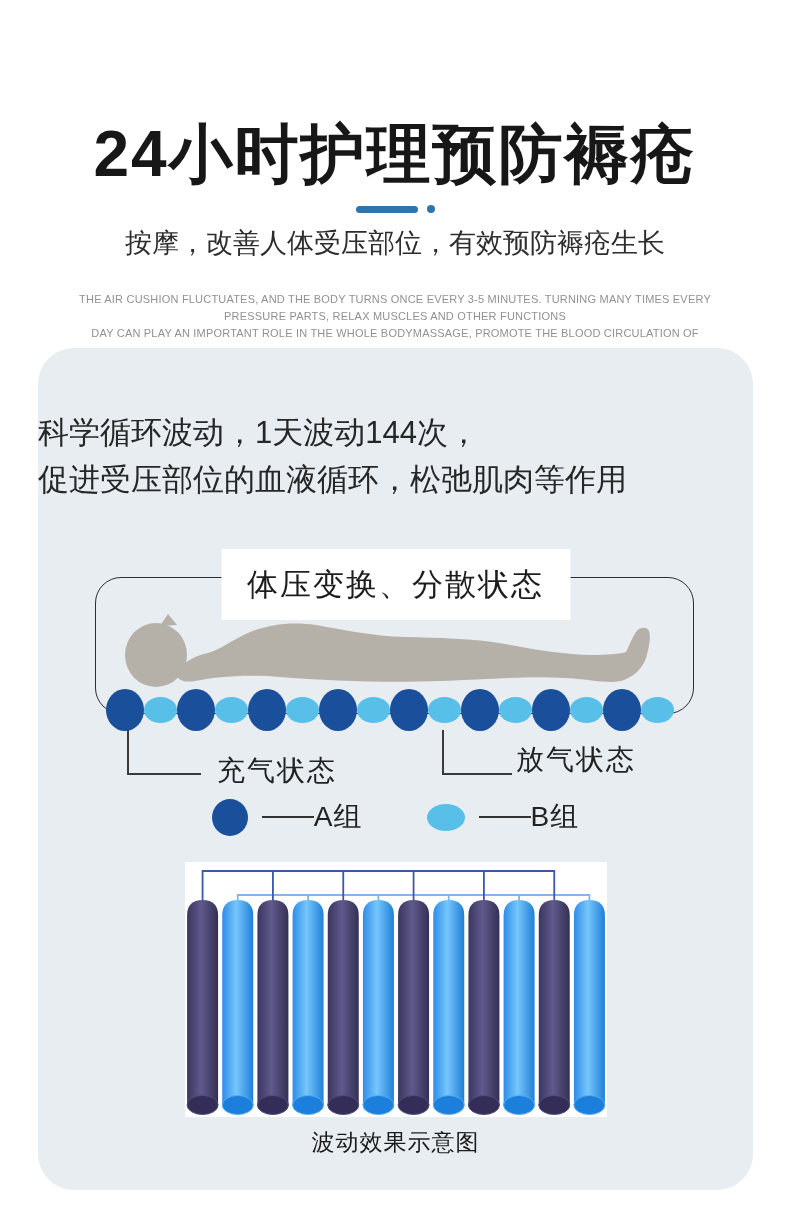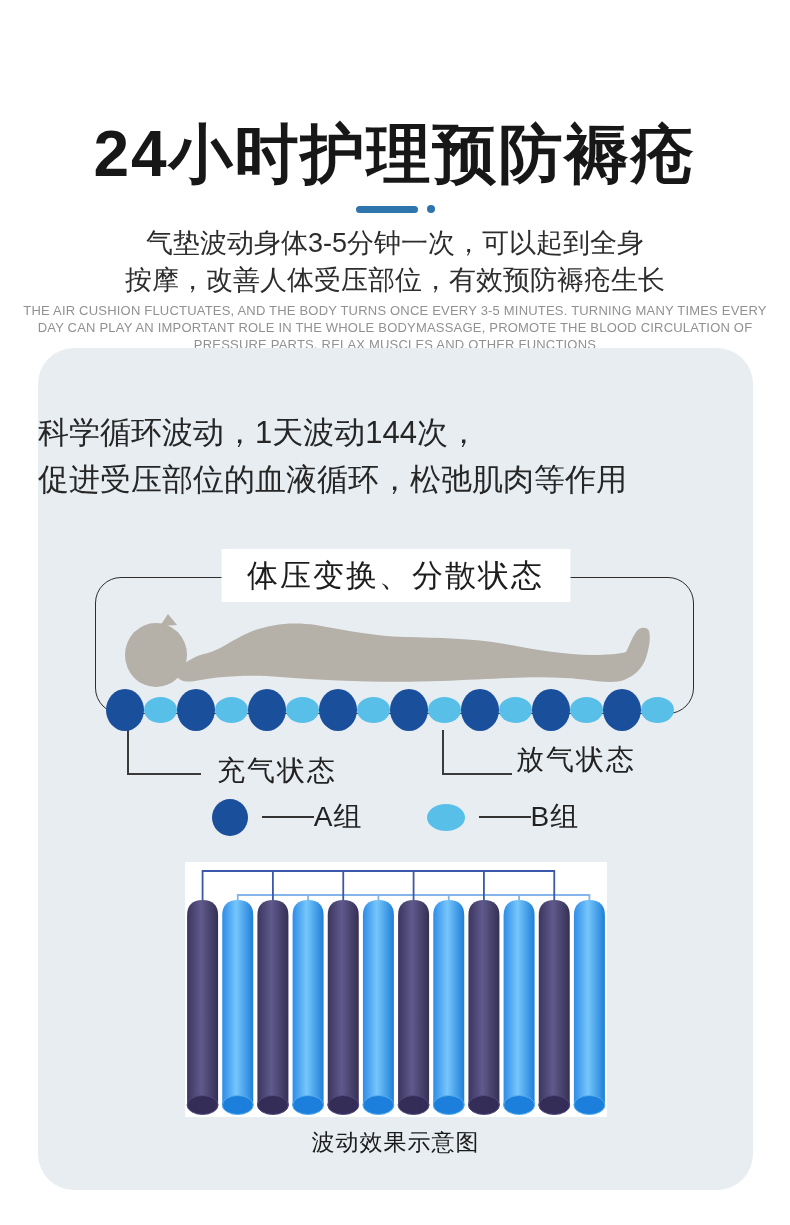--- a/index.html
+++ b/index.html
@@ -28,23 +28,23 @@
   .divider-dot{width:8px;height:8px;border-radius:50%;}
   .subtitle{
     margin-top:12px;
     text-align:center;
     font-size:27px;
     font-weight:500;
     color:#2d2d2d;
     line-height:37px;
   }
   .english{
-    margin-top:3px;
-    text-align:center;
-    font-size:13px;
+    margin-top:29px;
+    text-align:center;
+    font-size:11px;
     color:#919191;
     line-height:17px;
     letter-spacing:.2px;
   }
   
   .card{
     position:absolute;
     left:38px;top:348px;
     width:715px;height:842px;
     border-radius:36px;
@@ -60,21 +60,21 @@
   .press-rect{
     position:absolute;
     left:57px;top:229px;
     width:597px;height:135px;
     border:1.6px solid #2e2e2e;
     border-radius:26px;
   }
   .press-titlebox{
     position:absolute;
     top:201px;left:50%;transform:translateX(-50%);
-    height:53px;
+    height:71px;
     padding:0 26px;
     background:#ffffff;
     display:flex;align-items:center;justify-content:center;
     font-size:31px;
     font-weight:300;
     color:#1d1d1d;
     letter-spacing:2px;
     white-space:nowrap;
     z-index:3;
   }
@@ -140,28 +140,27 @@
 <body>
 
 <div class="hero-title">24小时护理预防褥疮</div>
 
 <div class="divider">
   <div class="divider-bar" style="background: rgb(46, 116, 173);"></div>
   <div class="divider-dot" style="background: rgb(46, 116, 173);"></div>
 </div>
 
 <div class="subtitle">
-  <div>气垫波动身体3-5分钟一次，可以起到全身</div>
   <div>按摩，改善人体受压部位，有效预防褥疮生长</div>
 </div>
 
 <div class="english">
   <div>THE AIR CUSHION FLUCTUATES, AND THE BODY TURNS ONCE EVERY 3-5 MINUTES. TURNING MANY TIMES EVERY</div>
+  <div>PRESSURE PARTS, RELAX MUSCLES AND OTHER FUNCTIONS</div>
   <div>DAY CAN PLAY AN IMPORTANT ROLE IN THE WHOLE BODYMASSAGE, PROMOTE THE BLOOD CIRCULATION OF</div>
-  <div>PRESSURE PARTS, RELAX MUSCLES AND OTHER FUNCTIONS</div>
 </div>
 
 <div class="card" style="background: rgb(231, 237, 240);">
 
   <div class="card-intro">
     <div>科学循环波动，1天波动144次，</div>
     <div>促进受压部位的血液循环，松弛肌肉等作用</div>
   </div>
 
   <div class="press-rect"></div>

